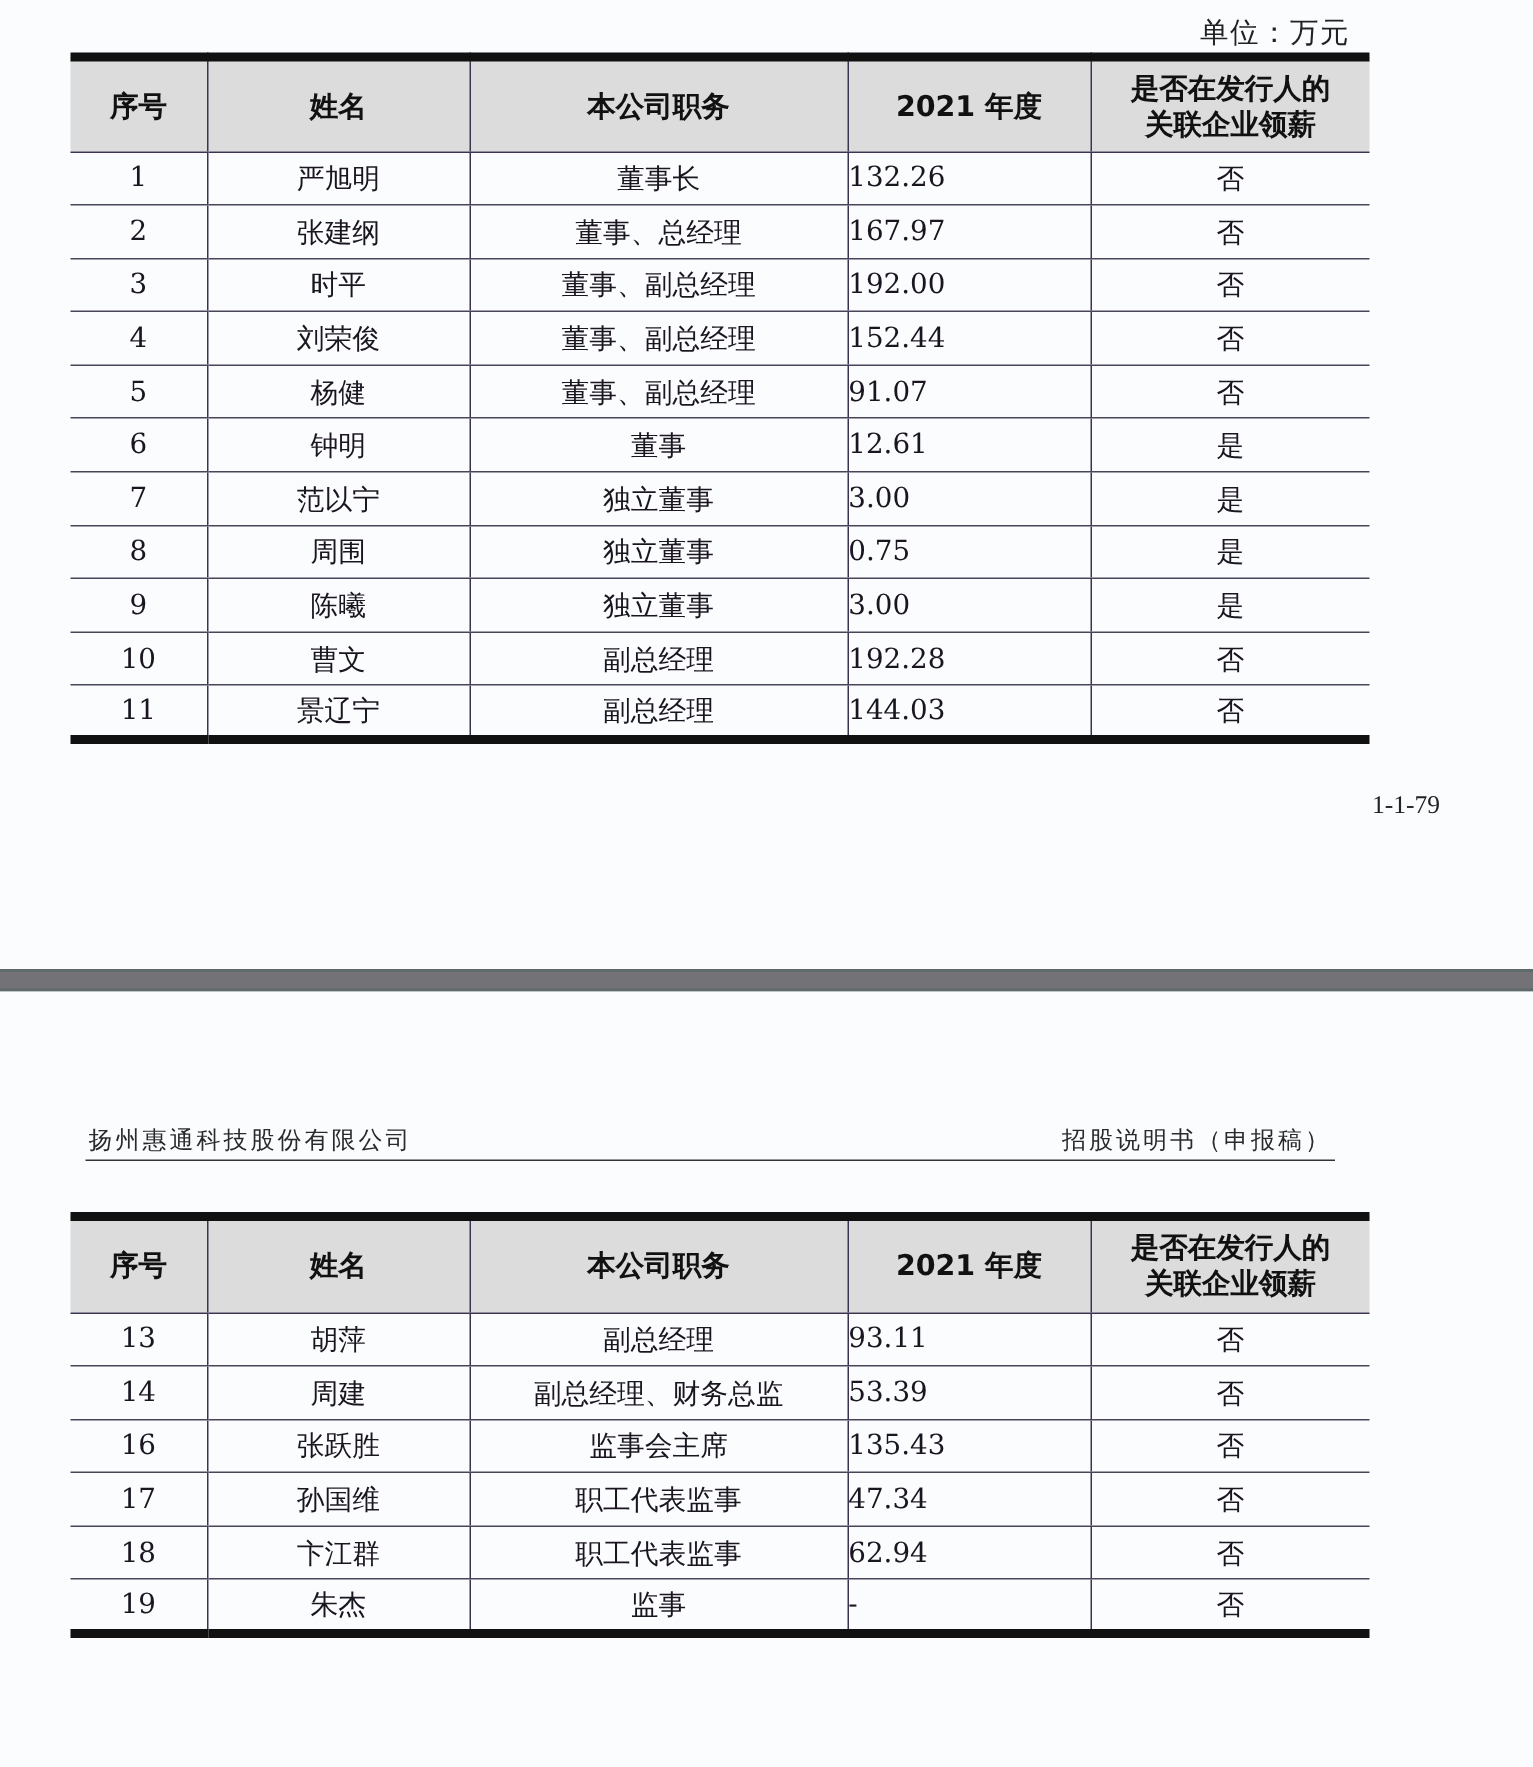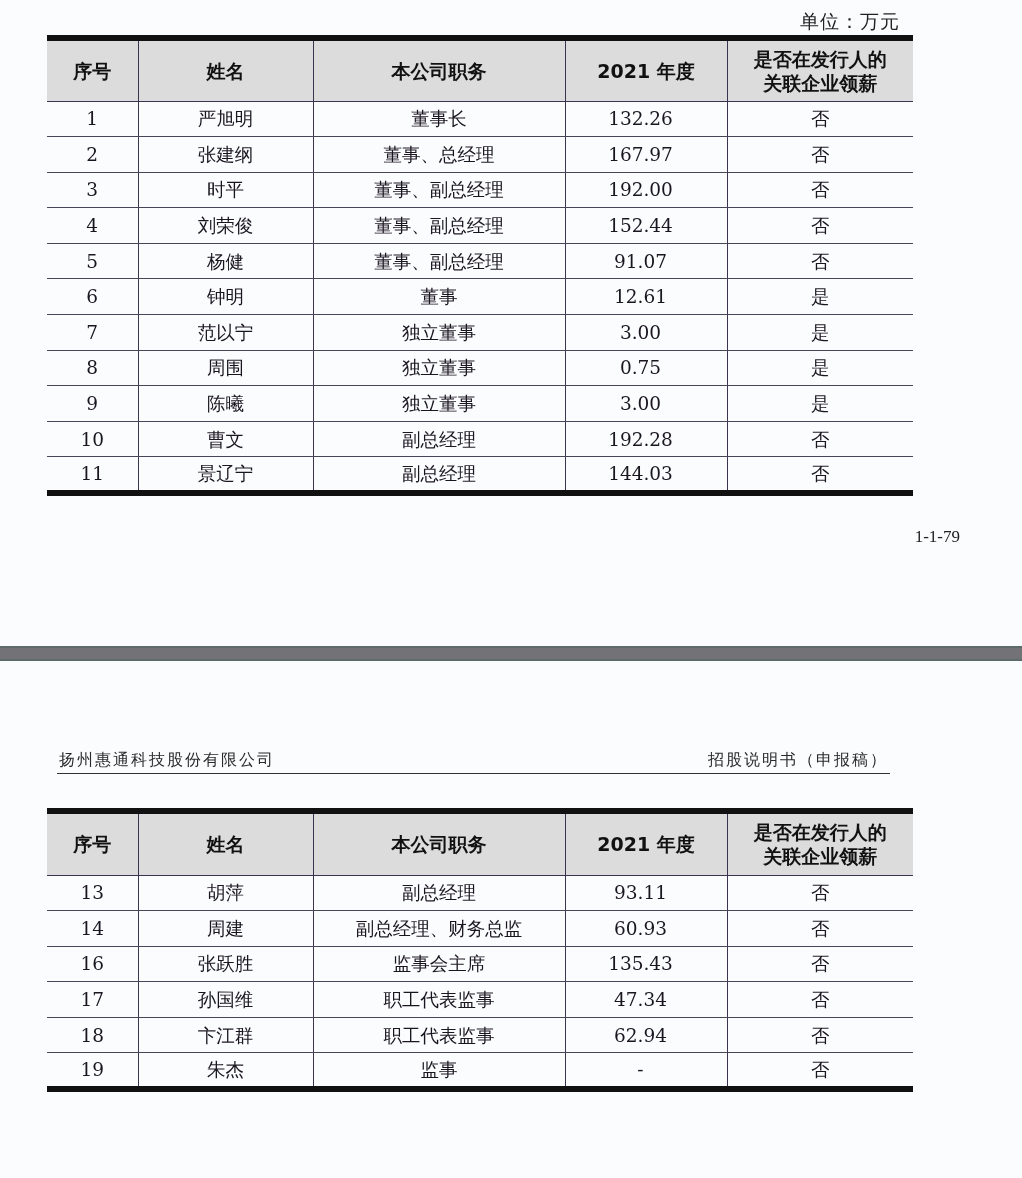--- a/index.html
+++ b/index.html
@@ -13,21 +13,21 @@
     .unit { position: absolute; right: 122px; top: 9px; font-size: 19px; color: #222; letter-spacing: 1px; }
     .doc-table { position: absolute; left: 47px; width: 866px; border-collapse: collapse; table-layout: fixed; }
     .doc-table thead tr { border-top: 6px solid #111; }
     .doc-table th { background: #dcdcdc; font-family: "DejaVu Sans", "Liberation Sans", sans-serif;
       font-weight: bold; font-size: 19px; color: #111; border-left: 1px solid #3c3350; border-bottom: 1.5px solid #3c3350;
       line-height: 24px; text-align: center; }
     .doc-table th:first-child { border-left: none; }
     .doc-table td { font-size: 18.5px; border-left: 1.5px solid #3c3350; border-bottom: 1px solid #4a4458;
       height: 35.6px; text-align: center; color: #1a1620; }
     .doc-table td:first-child { border-left: none; }
-    .doc-table td.num { text-align: center; padding-right: 11px; }
+    .doc-table td.num { text-align: left; padding-right: 11px; }
     .doc-table tbody tr:last-child td { border-bottom: 6px solid #111; }
     .t1 { top: 35px; }
     .t1 th { height: 63px; }
     .t2 { top: 147px; }
     .t2 th { height: 64px; }
     .page-num { position: absolute; top: 527px; left: 0; width: 960px; text-align: right; font-size: 17px; color: #222; font-family: Liberation Serif, serif; }
     .running-head { position: absolute; left: 57px; top: 89px; width: 833px; height: 24px;
       border-bottom: 1.5px solid #333; font-size: 16px; color: #2a2a2a; letter-spacing: 2px; }
     .running-head .left { position: absolute; left: 2px; top: 0; }
     .running-head .right { position: absolute; right: 2px; top: 0; text-align: center; }
@@ -175,21 +175,21 @@
           <td>13</td>
           <td>胡萍</td>
           <td>副总经理</td>
           <td class="num">93.11</td>
           <td>否</td>
         </tr>
         <tr>
           <td>14</td>
           <td>周建</td>
           <td>副总经理、财务总监</td>
-          <td class="num">60.93</td>
+          <td class="num">53.39</td>
           <td>否</td>
         </tr>
         <tr>
           <td>16</td>
           <td>张跃胜</td>
           <td>监事会主席</td>
           <td class="num">135.43</td>
           <td>否</td>
         </tr>
         <tr>

